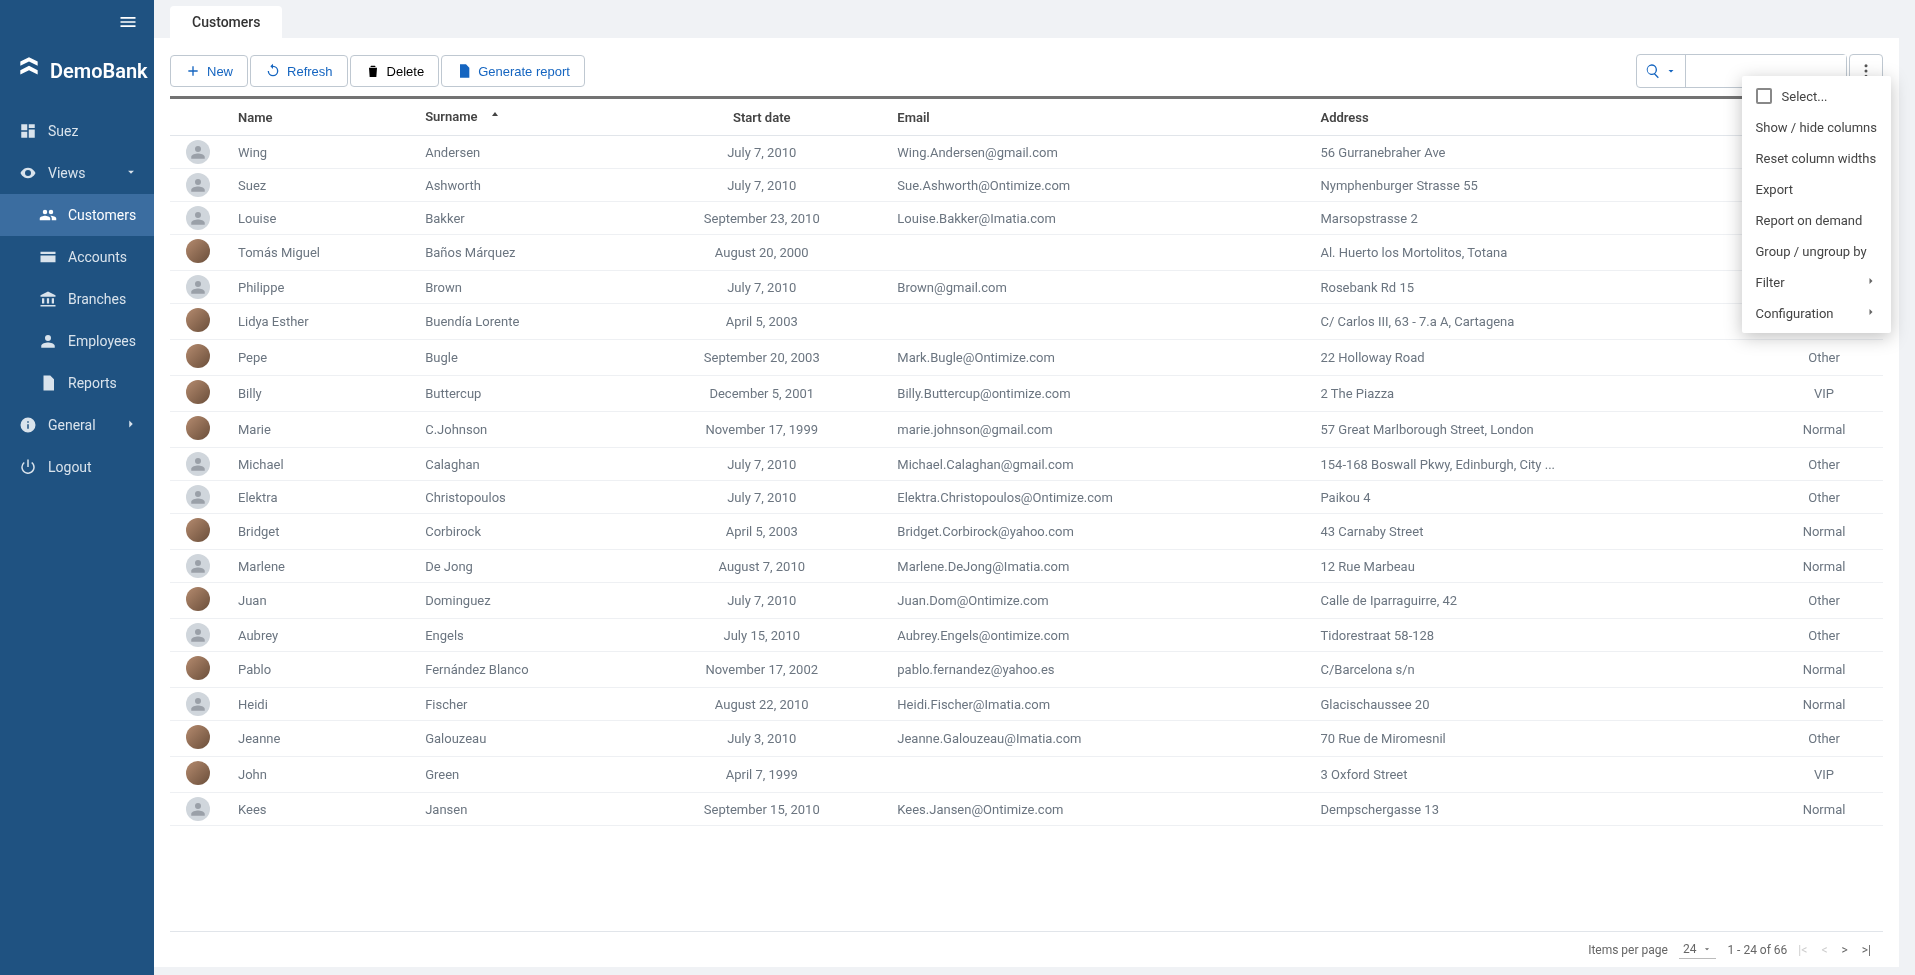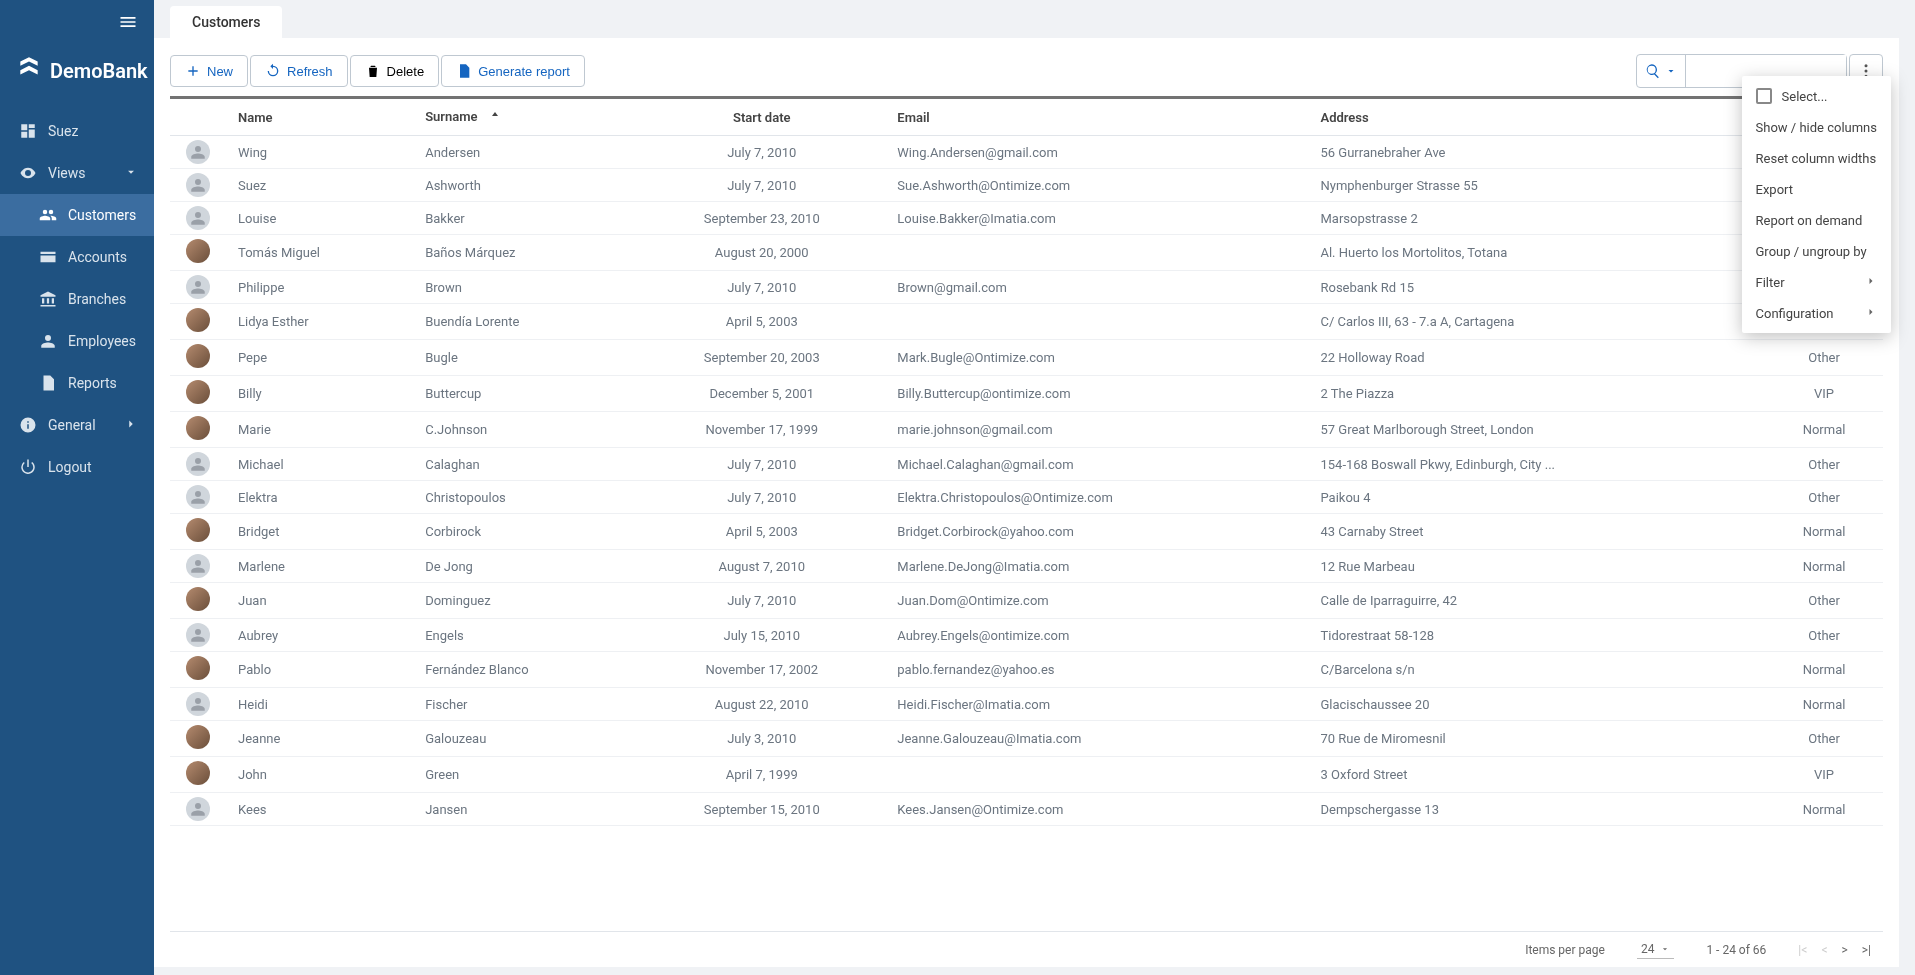--- a/index.html
+++ b/index.html
@@ -55,21 +55,21 @@
 .avatar svg { fill: #9aa0a8; width: 18px; height: 18px; }
 
 
 .menu { position: absolute; top: 76px; right: 24px; width: 130px; background: #fff; box-shadow: 0 4px 18px rgba(0,0,0,0.25); border-radius: 2px; z-index: 50; min-width: 180px; width: 200px; padding: 4px 0; }
 .menu { width: auto; min-width: 130px; }
 .menu-item { display: flex; align-items: center; padding: 8px 14px; font-size: 13px; color: #444; cursor: pointer; white-space: nowrap; }
 .menu-item .check { width: 16px; height: 16px; border: 2px solid #888; border-radius: 2px; margin-right: 10px; }
 .menu-item .arrow { margin-left: auto; }
 
 
-.pagination { display: flex; align-items: center; justify-content: flex-end; gap: 32px; padding: 8px 12px 0; font-size: 12px; color: #666; border-top: 1px solid #e1e5ea; }
+.pagination { display: flex; align-items: center; justify-content: flex-end; gap: 11px; padding: 8px 12px 0; font-size: 12px; color: #666; border-top: 1px solid #e1e5ea; }
 .page-size { display: inline-flex; align-items: center; gap: 6px; border-bottom: 1px solid #bbb; padding: 2px 4px; }
 .page-nav { display: flex; gap: 14px; }
 .page-nav span { cursor: pointer; color: #666; }
 .page-nav span.disabled { color: #ccc; cursor: not-allowed; }
 </style>
 </head>
 <body>
 
 <div class="app">
 

